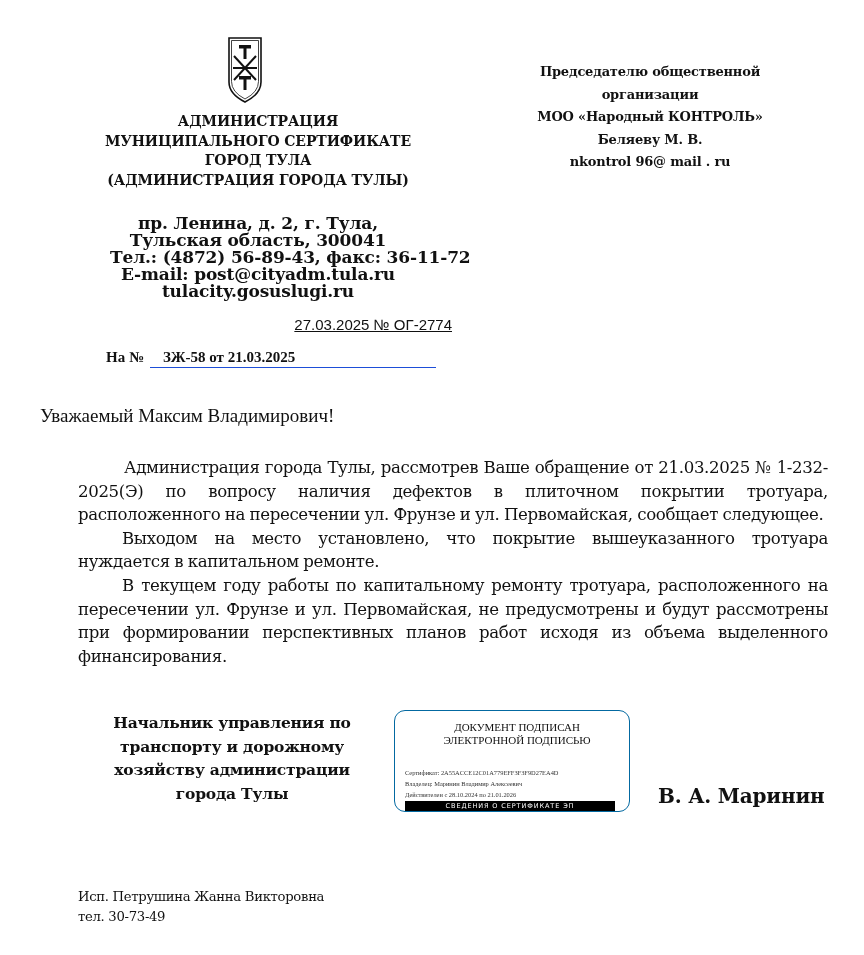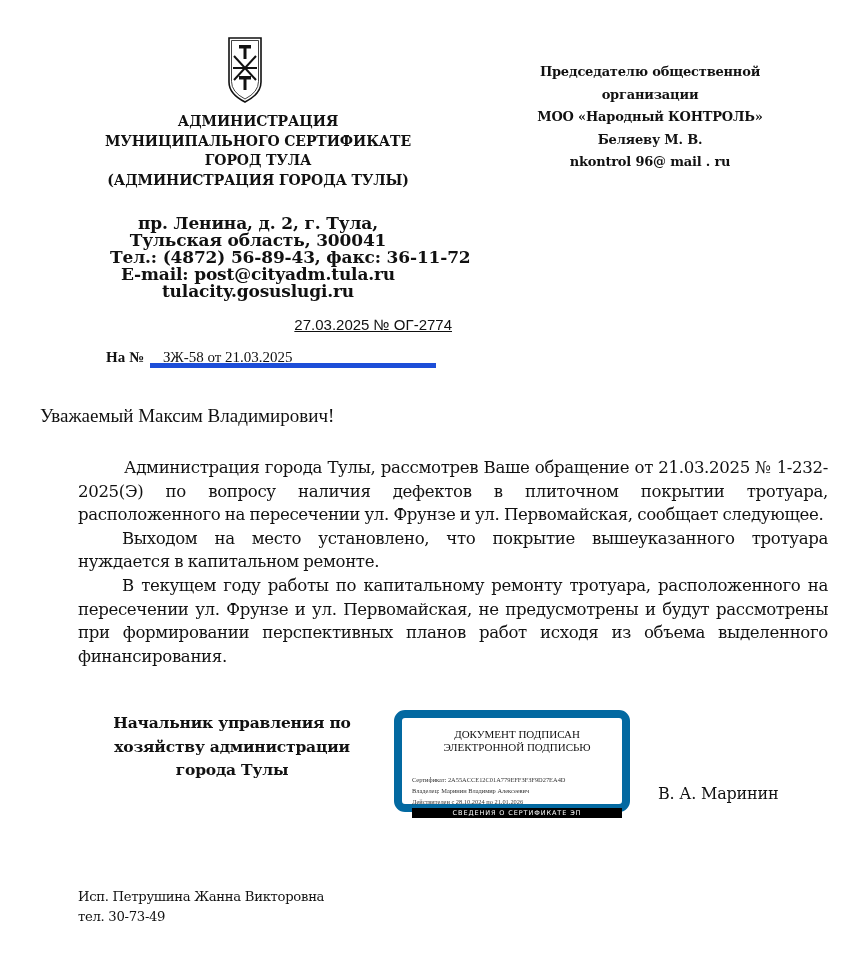--- a/index.html
+++ b/index.html
@@ -33,22 +33,22 @@
     }
     .outgoing span { text-decoration: underline; }
 
     .reply-ref {
       left: 106px; top: 347px; width: 340px; height: 22px;
       font-family: "Liberation Serif", serif; font-size: 15px;
     }
     .reply-ref .lbl { font-weight: bold; position: absolute; left: 0; top: 2px; }
     .reply-ref .val {
       position: absolute; left: 44px; top: 2px; width: 286px;
-      border-bottom: 5px solid #1d4ed8; padding-left: 13px; height: 19px;
-      box-sizing: border-box; white-space: nowrap;
+      border-bottom: 1px solid #1d4ed8; padding-left: 13px; height: 19px;
+      box-sizing: border-box; white-space: nowrap; font-weight: bold;
     }
 
     
     .recipient {
       left: 488px; top: 61px; width: 324px; text-align: center;
       font-family: "DejaVu Serif", serif; font-weight: bold;
       font-size: 13px; line-height: 22.5px; letter-spacing: -0.2px;
     }
     .recipient div { white-space: nowrap; }
 
@@ -71,21 +71,21 @@
     
     .sig-title {
       left: 96px; top: 711px; width: 272px; text-align: center;
       font-family: "DejaVu Serif", serif; font-weight: bold;
       font-size: 15.5px; line-height: 23.5px; letter-spacing: -0.2px;
     }
     .sig-title div { white-space: nowrap; }
 
     .stamp {
       left: 394px; top: 710px; width: 236px; height: 102px;
-      border: 8px solid #0369a1; border-radius: 11px; box-sizing: border-box;
+      border: 1px solid #0369a1; border-radius: 11px; box-sizing: border-box;
       background: #fff;
     }
     .stamp-head {
       position: absolute; left: 0; top: 10px; width: 100%; text-align: center;
       font-family: "Liberation Serif", serif; font-size: 11px; line-height: 12.5px;
       padding-left: 10px; box-sizing: border-box;
     }
     .stamp-bar {
       position: absolute; left: 10px; top: 42px; width: 210px; height: 10px;
       background: #000; color: #fff; text-align: center;
@@ -95,21 +95,21 @@
     }
     .stamp-lines {
       position: absolute; left: 10px; top: 56px; width: 216px;
       font-family: "Liberation Serif", serif; font-size: 6.4px; line-height: 11px;
       color: #333;
     }
     .stamp-lines div { white-space: nowrap; }
 
     .sig-name {
       left: 658px; top: 784px;
-      font-family: "DejaVu Serif", serif; font-weight: normal; font-size: 16px;
+      font-family: "DejaVu Serif", serif; font-weight: bold; font-size: 20px;
       white-space: nowrap; letter-spacing: -0.2px;
     }
 
     
     .executor {
       left: 78px; top: 887px;
       font-family: "DejaVu Serif", serif; font-size: 13.2px; line-height: 20px;
       letter-spacing: -0.3px;
     }
     .executor div { white-space: nowrap; }
@@ -169,20 +169,21 @@
 <div class="abs salutation">Уважаемый Максим Владимирович!</div>
 
 <div class="abs body-text">
   <p>Администрация города Тулы, рассмотрев Ваше обращение от 21.03.2025 № 1-232-2025(Э) по вопросу наличия дефектов в плиточном покрытии тротуара, расположенного на пересечении ул. Фрунзе и ул. Первомайская, сообщает следующее.</p>
   <p>Выходом на место установлено, что покрытие вышеуказанного тротуара нуждается в капитальном ремонте.</p>
   <p>В текущем году работы по капитальному ремонту тротуара, расположенного на пересечении ул. Фрунзе и ул. Первомайская, не предусмотрены и будут рассмотрены при формировании перспективных планов работ исходя из объема выделенного финансирования.</p>
 </div>
 
 <div class="abs sig-title">
   <div>Начальник управления по</div>
+  <div>транспорту и дорожному</div>
   <div>хозяйству администрации</div>
   <div>города Тулы</div>
 </div>
 
 <div class="abs stamp">
   <div class="stamp-head">
     <div>ДОКУМЕНТ ПОДПИСАН</div>
     <div>ЭЛЕКТРОННОЙ ПОДПИСЬЮ</div>
   </div>
   <div class="stamp-bar">СВЕДЕНИЯ О СЕРТИФИКАТЕ ЭП</div>

